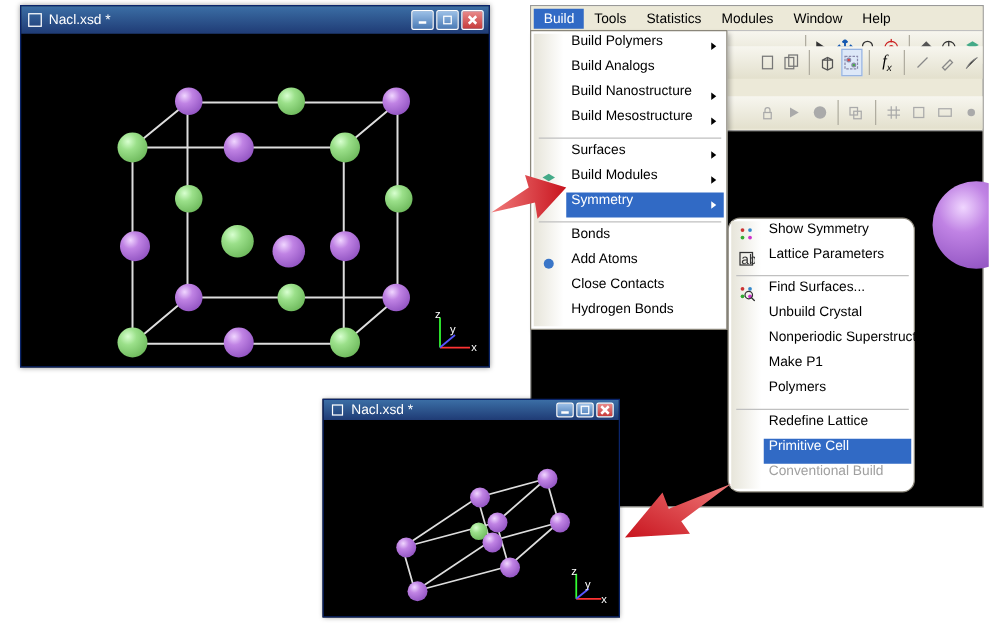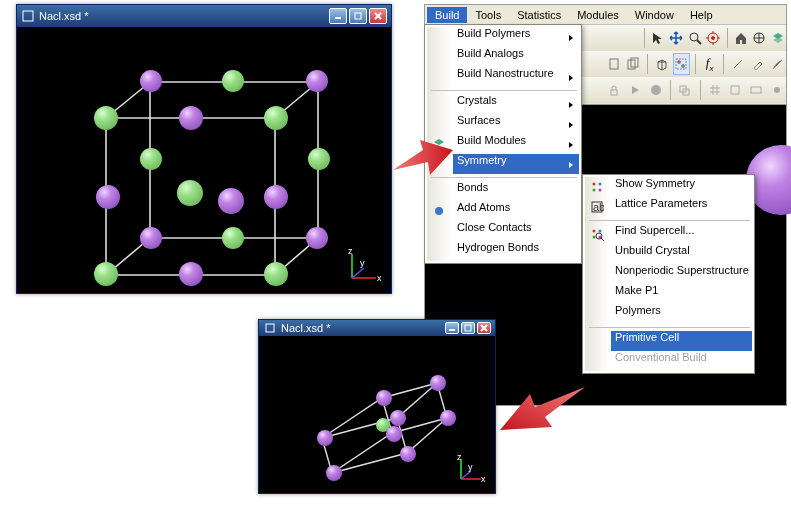--- a/index.html
+++ b/index.html
@@ -37,41 +37,41 @@
 
   
   #topregion { position: absolute; left: 424px; top: 4px; width: 363px; height: 402px; background: #ece9d8; border: 1px solid #999; }
   .menubar { height: 20px; background: #ece9d8; display: flex; align-items: center; padding-left: 2px; border-bottom: 1px solid #c0c0c0; }
   .menubar .mi { padding: 2px 8px; cursor: default; }
   .menubar .mi.sel { background: #316ac5; color: #fff; }
 
   .toolbars { position: relative; height: 80px; border-bottom: 1px solid #999; }
   .tbrow { position: absolute; left: 0; right: 0; height: 26px; display: flex; align-items: center; padding-left: 4px; gap: 2px; background: linear-gradient(#f7f6ef,#e3e0cd); }
   .tbrow.r1 { top: 0; }
-  .tbrow.r2 { top: 26px; }
+  .tbrow.r2 { top: 12px; }
   .tbrow.r3 { top: 52px; }
   .tbtn { width: 22px; height: 22px; border: 1px solid transparent; display: inline-flex; align-items: center; justify-content: center; }
   .tsep { width: 1px; height: 20px; background: #b0ada0; margin: 0 3px; }
 
   .viewport-under { position: absolute; left: 0; top: 100px; right: 0; bottom: 0; background: #000; }
 
   
   .menu { position: absolute; background: #fff; border: 1px solid #8a867a; box-shadow: 2px 2px 4px rgba(0,0,0,.3); padding: 2px; }
   .menu .strip { position: absolute; left: 2px; top: 2px; bottom: 2px; width: 24px; background: linear-gradient(to right,#e7e5da,#ffffff); }
   .menu .items { position: relative; margin-left: 26px; }
   .menu .it { height: 20px; display: flex; align-items: flex-start; padding: 0 18px 0 4px; white-space: nowrap; cursor: default; position: relative; }
   .menu .it.sel { background: #316ac5; color: #fff; }
   .menu .it.disabled { color: #a0a0a0; }
   .menu .sep { height: 1px; background: #c0c0c0; margin: 3px 2px 3px -22px; }
   .menu .arrow { position: absolute; right: 4px; top: 5px; }
   .menu .arrow svg { width: 8px; height: 8px; }
   .menu .iconslot { position: absolute; left: -22px; top: 2px; width: 16px; height: 16px; display: inline-flex; align-items: center; justify-content: center; }
 
   #menu1 { left: 424px; top: 24px; width: 158px; }
-  #menu2 { left: 582px; top: 174px; width: 173px; }
+  #menu2 { left: 582px; top: 174px; width: 150px; border-radius: 10px; }
 
   
   .redarrow { position: absolute; pointer-events: none; }
 
   
   .frag { position: absolute; border-radius: 50%; background: radial-gradient(circle at 35% 30%, #f0d6ff 0%, #c083e4 30%, #7d3fb3 100%); }
 </style>
 </head>
 <body>
 
@@ -238,27 +238,27 @@
       </div>
     <div class="it">
         <span>Build Analogs</span>
       </div>
     <div class="it">
         <span>Build Nanostructure</span>
         <span class="arrow"><svg viewBox="0 0 8 8">
             <path d="M2 1 L6 4 L2 7 Z" fill="#000"></path>
           </svg></span>
       </div>
-    <div class="sep"></div>
-    <div class="it">
-        <span>Crystals</span>
+    <div class="it">
+        <span>Build Mesostructure</span>
         <span class="arrow"><svg viewBox="0 0 8 8">
             <path d="M2 1 L6 4 L2 7 Z" fill="#000"></path>
           </svg></span>
       </div>
+    <div class="sep"></div>
     <div class="it">
         <span>Surfaces</span>
         <span class="arrow"><svg viewBox="0 0 8 8">
             <path d="M2 1 L6 4 L2 7 Z" fill="#000"></path>
           </svg></span>
       </div>
     <div class="it">
         <span class="iconslot">
           <svg width="14" height="14">
             <path d="M7 2 L12 5 L7 8 L2 5 Z" fill="#4a8"></path>
@@ -324,35 +324,38 @@
         <span class="iconslot">
           <svg width="14" height="14">
             <circle cx="4" cy="4" r="1.5" fill="#c33"></circle>
             <circle cx="10" cy="4" r="1.5" fill="#38c"></circle>
             <circle cx="4" cy="10" r="1.5" fill="#3a3"></circle>
             <circle cx="10" cy="10" r="1.5" fill="#c3c"></circle>
             <circle cx="9" cy="9" r="3" fill="none" stroke="#333"></circle>
             <path d="M11 11 L14 14" stroke="#333"></path>
           </svg>
         </span>
-        <span>Find Supercell...</span>
+        <span>Find Surfaces...</span>
       </div>
     <div class="it">
         <span>Unbuild Crystal</span>
       </div>
     <div class="it">
         <span>Nonperiodic Superstructure</span>
       </div>
     <div class="it">
         <span>Make P1</span>
       </div>
     <div class="it">
         <span>Polymers</span>
       </div>
     <div class="sep"></div>
+    <div class="it">
+        <span>Redefine Lattice</span>
+      </div>
     <div class="it sel">
         <span>Primitive Cell</span>
       </div>
     <div class="it disabled">
         <span>Conventional Build</span>
       </div>
   </div>
 </div>
 
 <div id="win1" class="win">

